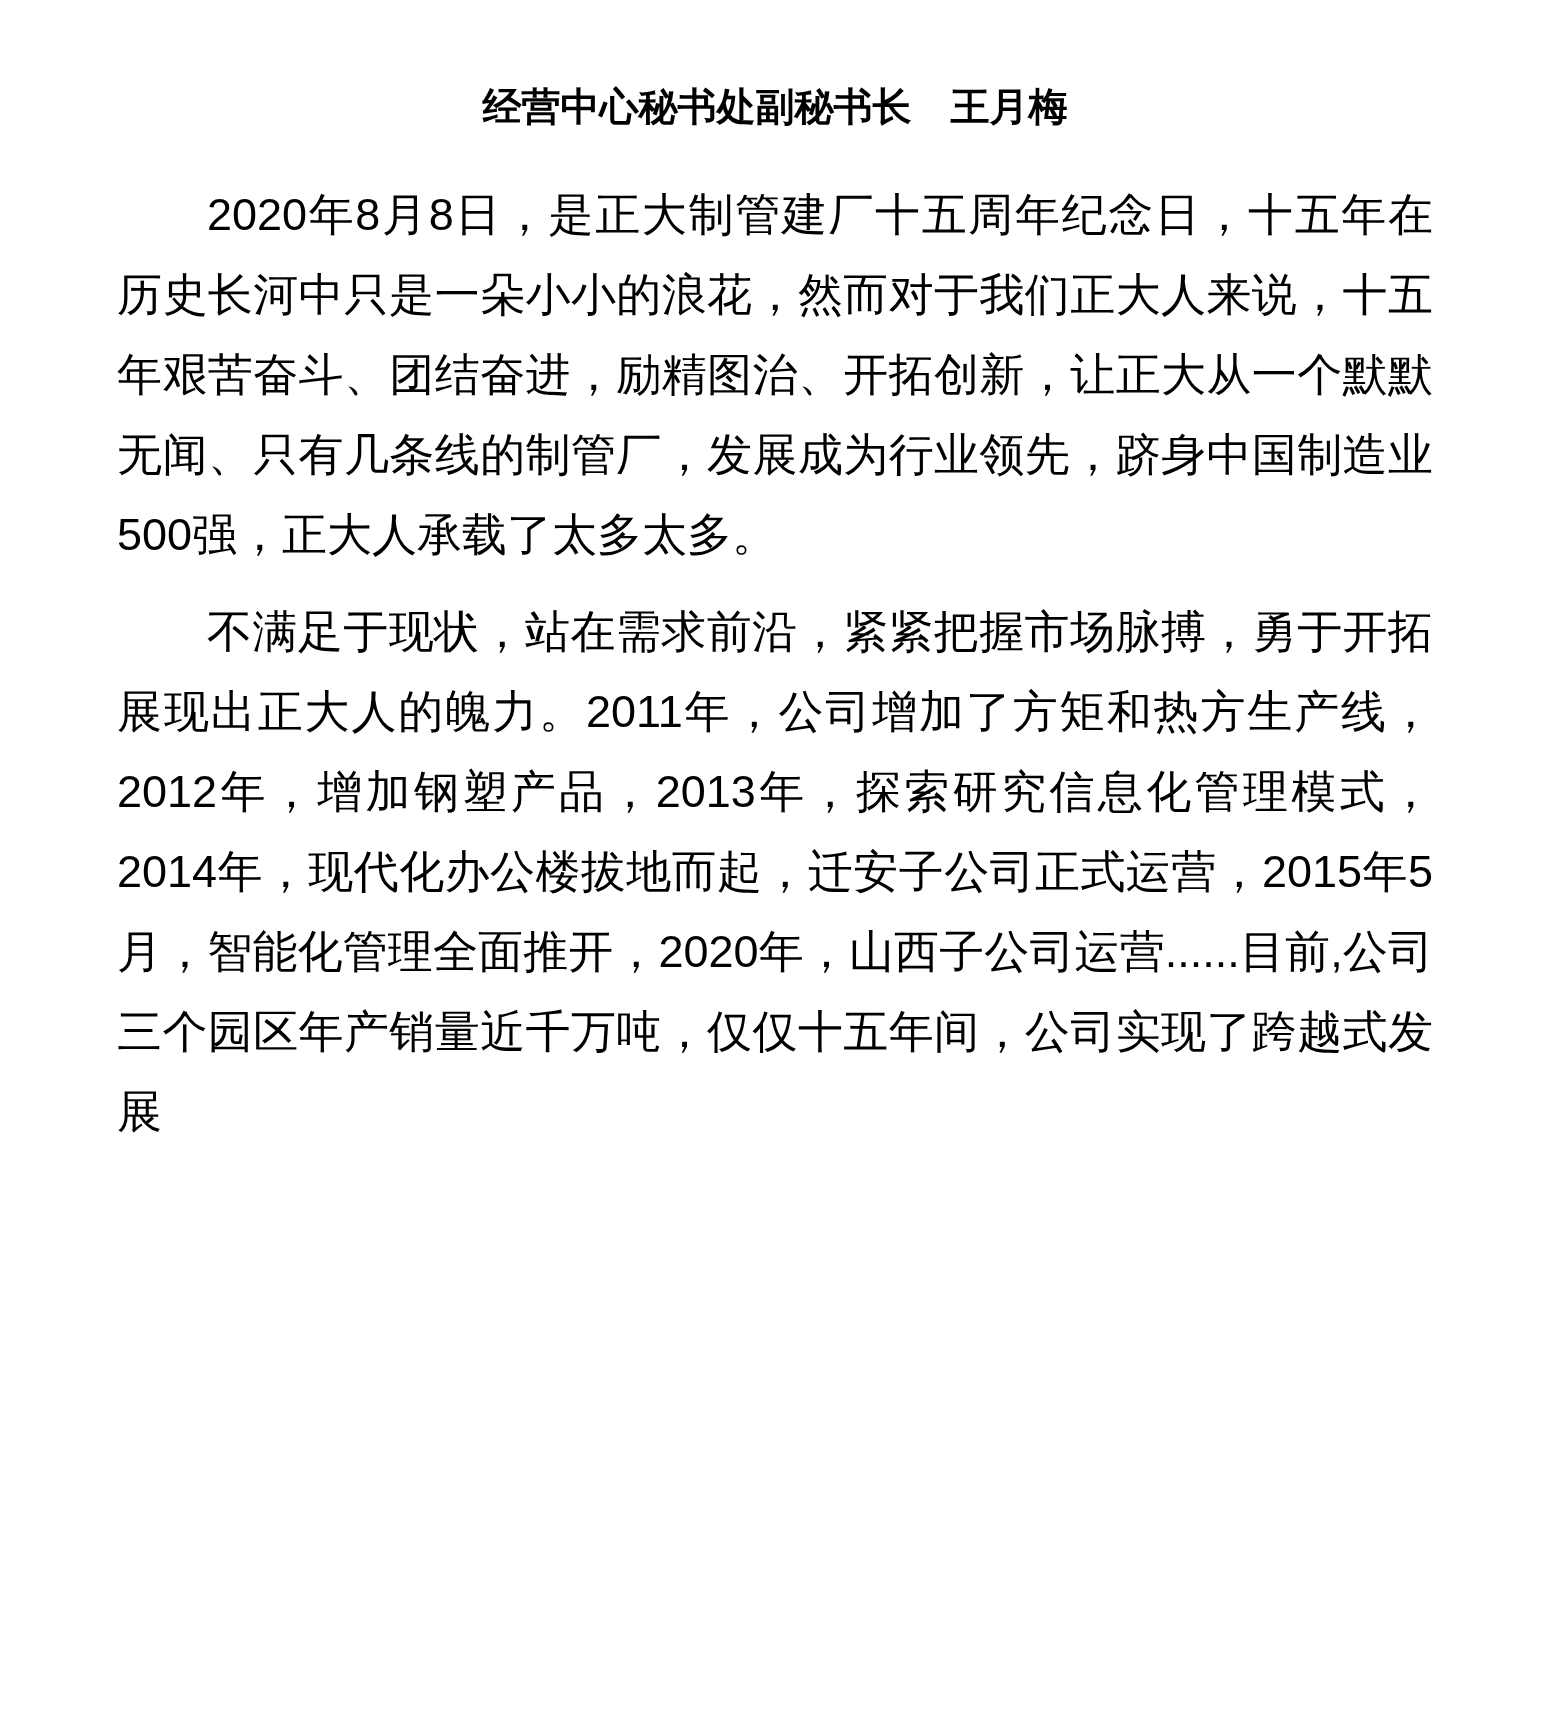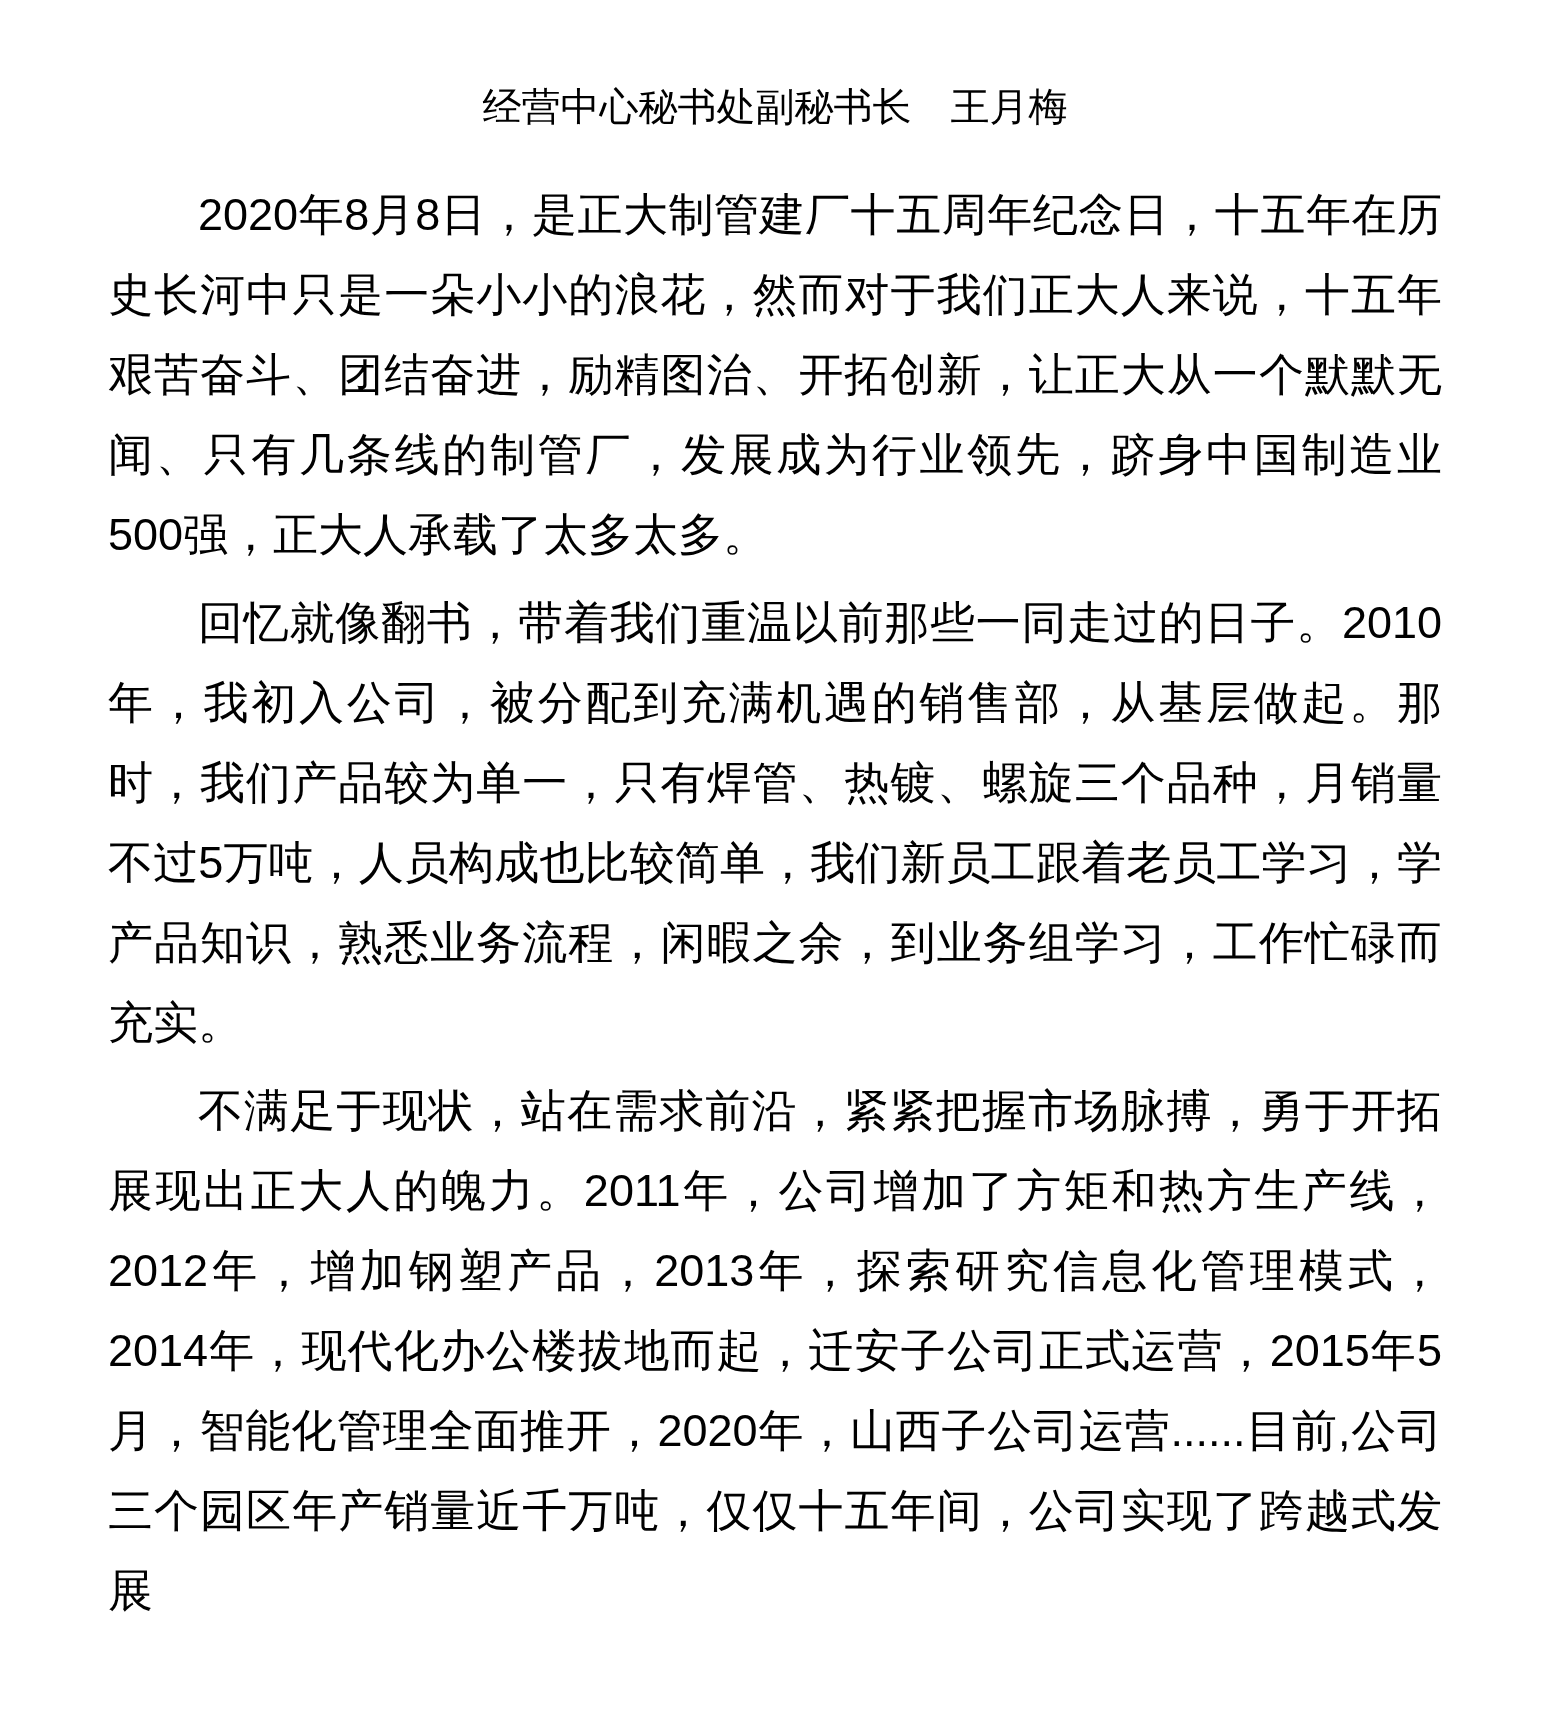--- a/index.html
+++ b/index.html
@@ -14,43 +14,42 @@
     overflow: hidden;
     background: #ffffff;
     color: #000000;
   }
   .doc-title {
     margin: 0;
     padding: 84px 100px 0 100px;
     text-align: center;
     font-size: 39px;
     line-height: 46px;
-    font-weight: 400;
+    font-weight: 700;
     color: #000000;
     font-family: "Liberation Serif", "DejaVu Serif", serif;
     white-space: pre-wrap;
   }
   .doc-text {
     padding: 0 100px;
     margin-top: 45px;
   }
   .para {
-    margin: 8px;
+    margin: 17px;
     font-size: 45px;
     line-height: 80px;
     color: #000000;
     text-align: justify;
     text-justify: inter-ideograph;
     text-indent: 2em;
     font-family: "Liberation Sans", "DejaVu Sans", sans-serif;
   }
 </style>
 </head>
 <body>
 
 <div class="page">
   <h1 class="doc-title">经营中心秘书处副秘书长　王月梅</h1>
   <div class="doc-text">
     <p class="para">2020年8月8日，是正大制管建厂十五周年纪念日，十五年在历史长河中只是一朵小小的浪花，然而对于我们正大人来说，十五年艰苦奋斗、团结奋进，励精图治、开拓创新，让正大从一个默默无闻、只有几条线的制管厂，发展成为行业领先，跻身中国制造业500强，正大人承载了太多太多。</p>
-    <p class="para">回忆就像翻书，带着我们重温以前那些一同走过的日子。2010年，我初入公司，被分配到充满机遇的销售部，从基层做起。那时，我们产品较为单一，只有焊管、热镀、螺旋三个品种，月销量不过5万吨，人员构成也比较简单，我们新员工跟着老员工学习，学产品知识，熟悉业务流程，闲暇之余，到业务组学习，工作忙碌而充实。</p>
     <p class="para">不满足于现状，站在需求前沿，紧紧把握市场脉搏，勇于开拓展现出正大人的魄力。2011年，公司增加了方矩和热方生产线，2012年，增加钢塑产品，2013年，探索研究信息化管理模式，2014年，现代化办公楼拔地而起，迁安子公司正式运营，2015年5月，智能化管理全面推开，2020年，山西子公司运营......目前,公司三个园区年产销量近千万吨，仅仅十五年间，公司实现了跨越式发展</p>
   </div>
 </div>
 
 </body></html>

